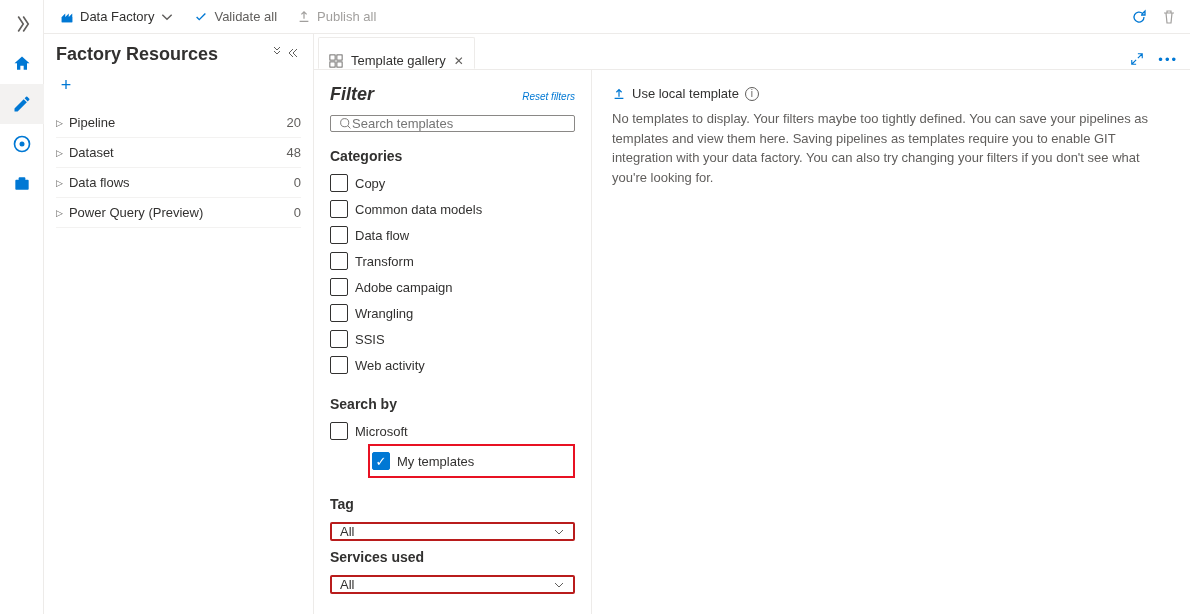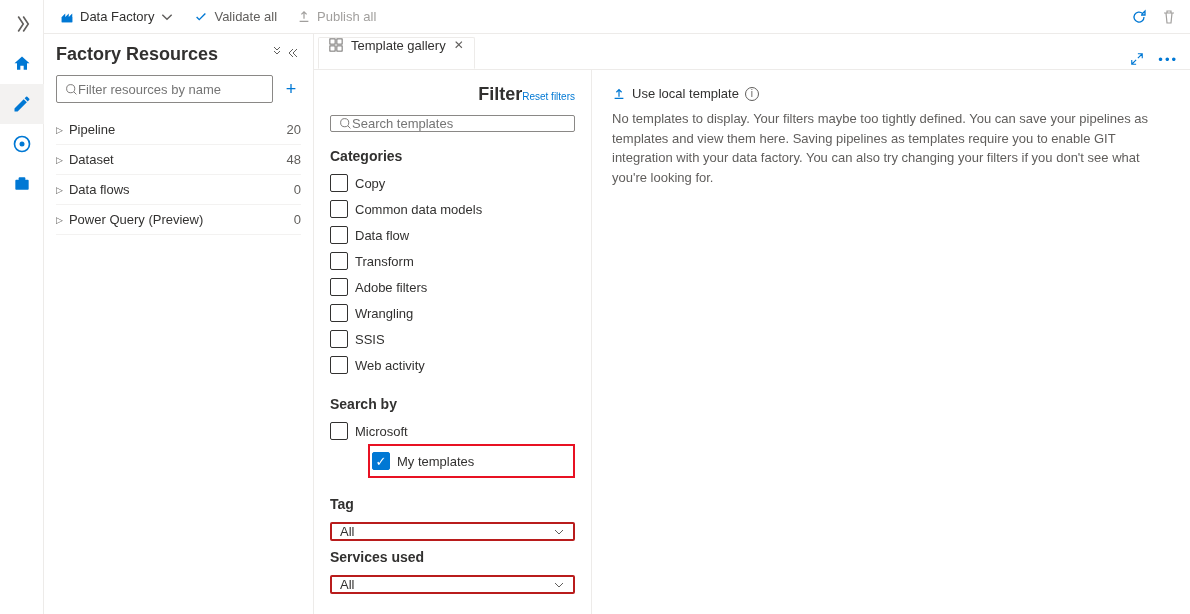--- a/index.html
+++ b/index.html
@@ -90,34 +90,34 @@
 .tabarea {
   flex:1; display:flex; flex-direction:column;
 }
 .tabbar {
   height:36px; display:flex; align-items:flex-end; padding-left:4px;
   border-bottom:1px solid #edebe9;
 }
 .tab {
   border:1px solid #edebe9; border-bottom:1px solid #fff;
   background:#fff; height:32px; padding:0 10px;
-  display:flex; align-items:flex-start; gap:8px; font-size:13px;
+  display:flex; align-items:flex-end; gap:8px; font-size:13px;
   border-radius:2px 2px 0 0;
 }
 .tab .close-x { color:#605e5c; font-size:12px; cursor:pointer;}
 .tab-actions { margin-left:auto; display:flex; gap:14px; padding-right:12px; color:#0078d4;}
 .content {
   flex:1; display:flex; overflow:auto;
 }
 .filterpanel {
   width:278px; border-right:1px solid #edebe9;
   padding: 14px 16px 20px 16px;
   display:flex; flex-direction:column;
 }
-.fp-head { display:flex; justify-content:flex-end; align-items:baseline; margin-bottom:10px;}
+.fp-head { display:flex; justify-content:space-between; align-items:baseline; margin-bottom:10px;font-style:italic;}
 .fp-head h3 { font-size:18px; font-weight:600;}
 .fp-head .reset { color:#0078d4; font-size:10px; cursor:pointer;}
 .fp-search {
   border:1px solid #8a8886; height:28px; display:flex; align-items:center;
   padding:0 8px; border-radius:2px; margin-bottom:12px; color:#605e5c;
 }
 .fp-search input { border:none; outline:none; flex:1; font-size:13px;}
 .fp-section-title { font-weight:600; font-size:14px; margin-bottom:6px; margin-top:4px;}
 .fp-check { display:flex; align-items:center; gap:7px; margin:4px 0; cursor:pointer;}
 .fp-check .box {
@@ -223,27 +223,20 @@
               </svg>
           </span>
           <span style="cursor:pointer;">
             <svg width="12" height="12" viewBox="0 0 12 12">
                 <path d="M8 2L4 6l4 4M4 2L0 6l4 4" stroke="#605e5c" fill="none"></path>
               </svg>
           </span>
         </div>
       </div>
       <div class="res-search-row">
-        <div class="res-search">
-          <svg width="13" height="13" viewBox="0 0 16 16">
-              <circle cx="7" cy="7" r="5" stroke="#605e5c" fill="none"></circle>
-              <path d="M11 11l3 3" stroke="#605e5c"></path>
-            </svg>
-          <input placeholder="Filter resources by name" style="">
-        </div>
         <div class="plus-btn">+</div>
       </div>
       <div class="res-list">
         <div class="res-item">
           <span class="lbl">
               <span class="tri">▷</span>
               <span>Pipeline</span>
             </span>
           <span class="count">20</span>
         </div>
@@ -319,21 +312,21 @@
           <div class="fp-check">
               <span class="box"></span>
               <span>Data flow</span>
             </div>
           <div class="fp-check">
               <span class="box"></span>
               <span>Transform</span>
             </div>
           <div class="fp-check">
               <span class="box"></span>
-              <span>Adobe filters</span>
+              <span>Adobe campaign</span>
             </div>
           <div class="fp-check">
               <span class="box"></span>
               <span>Wrangling</span>
             </div>
           <div class="fp-check">
               <span class="box"></span>
               <span>SSIS</span>
             </div>
           <div class="fp-check">

